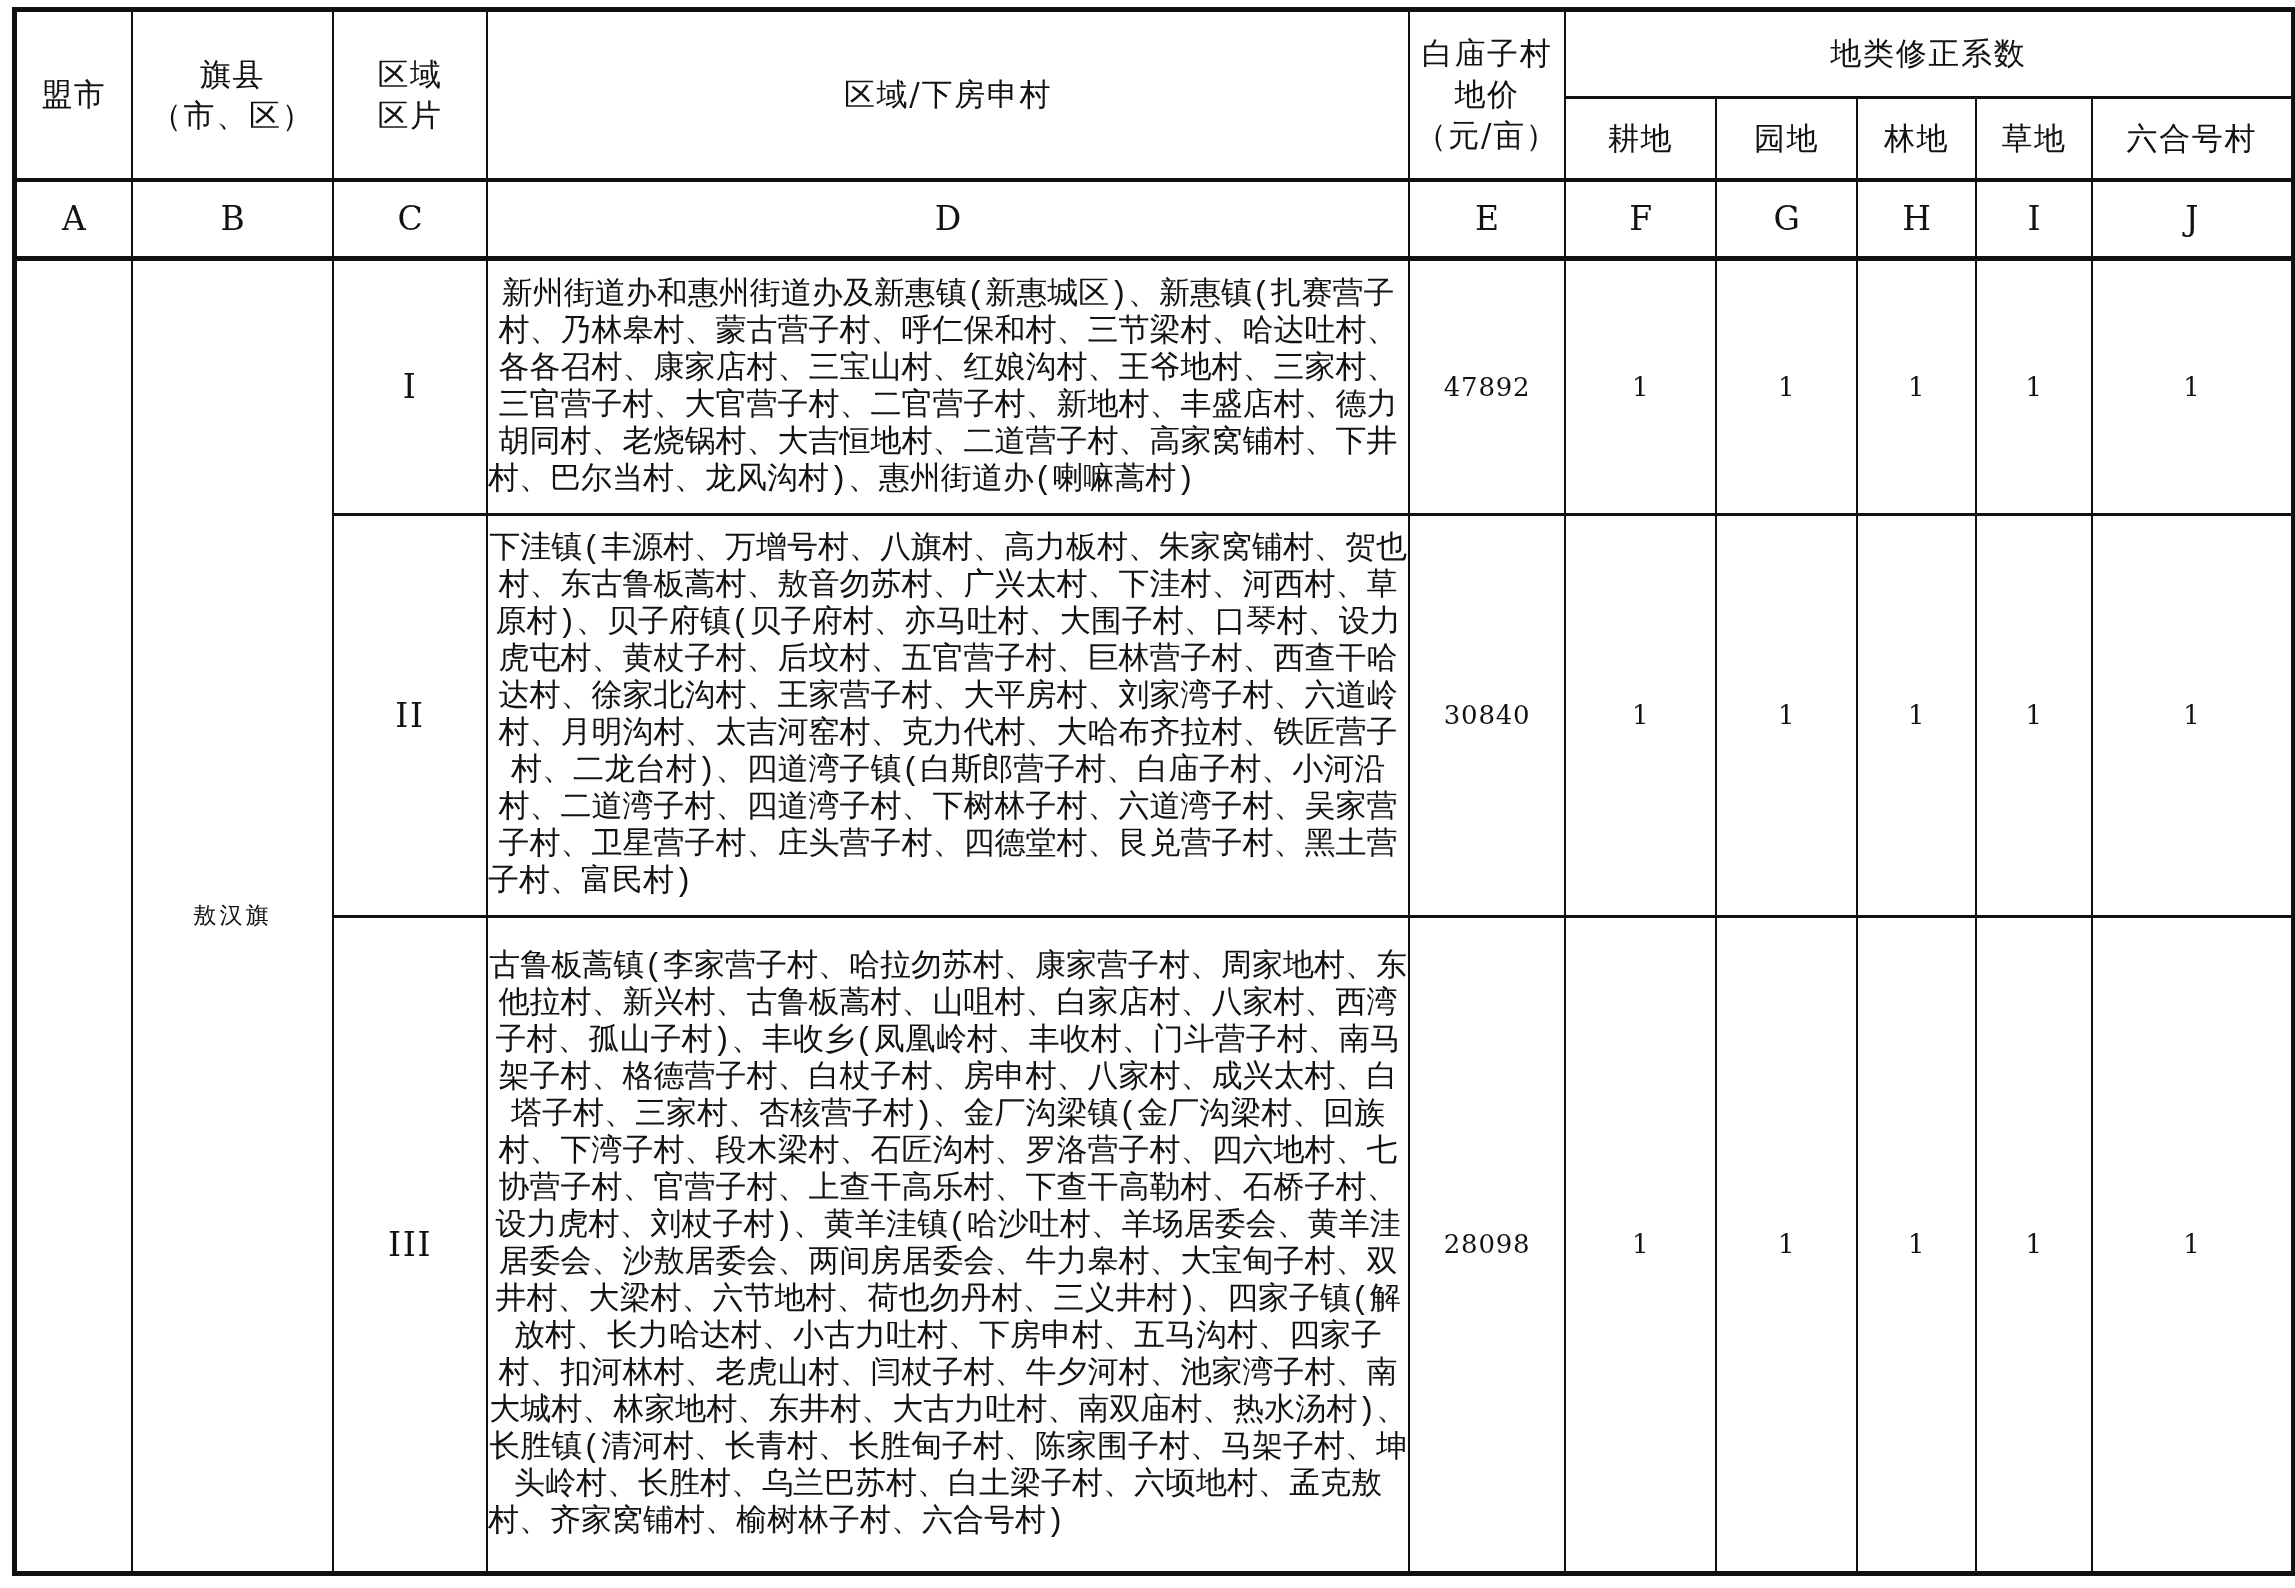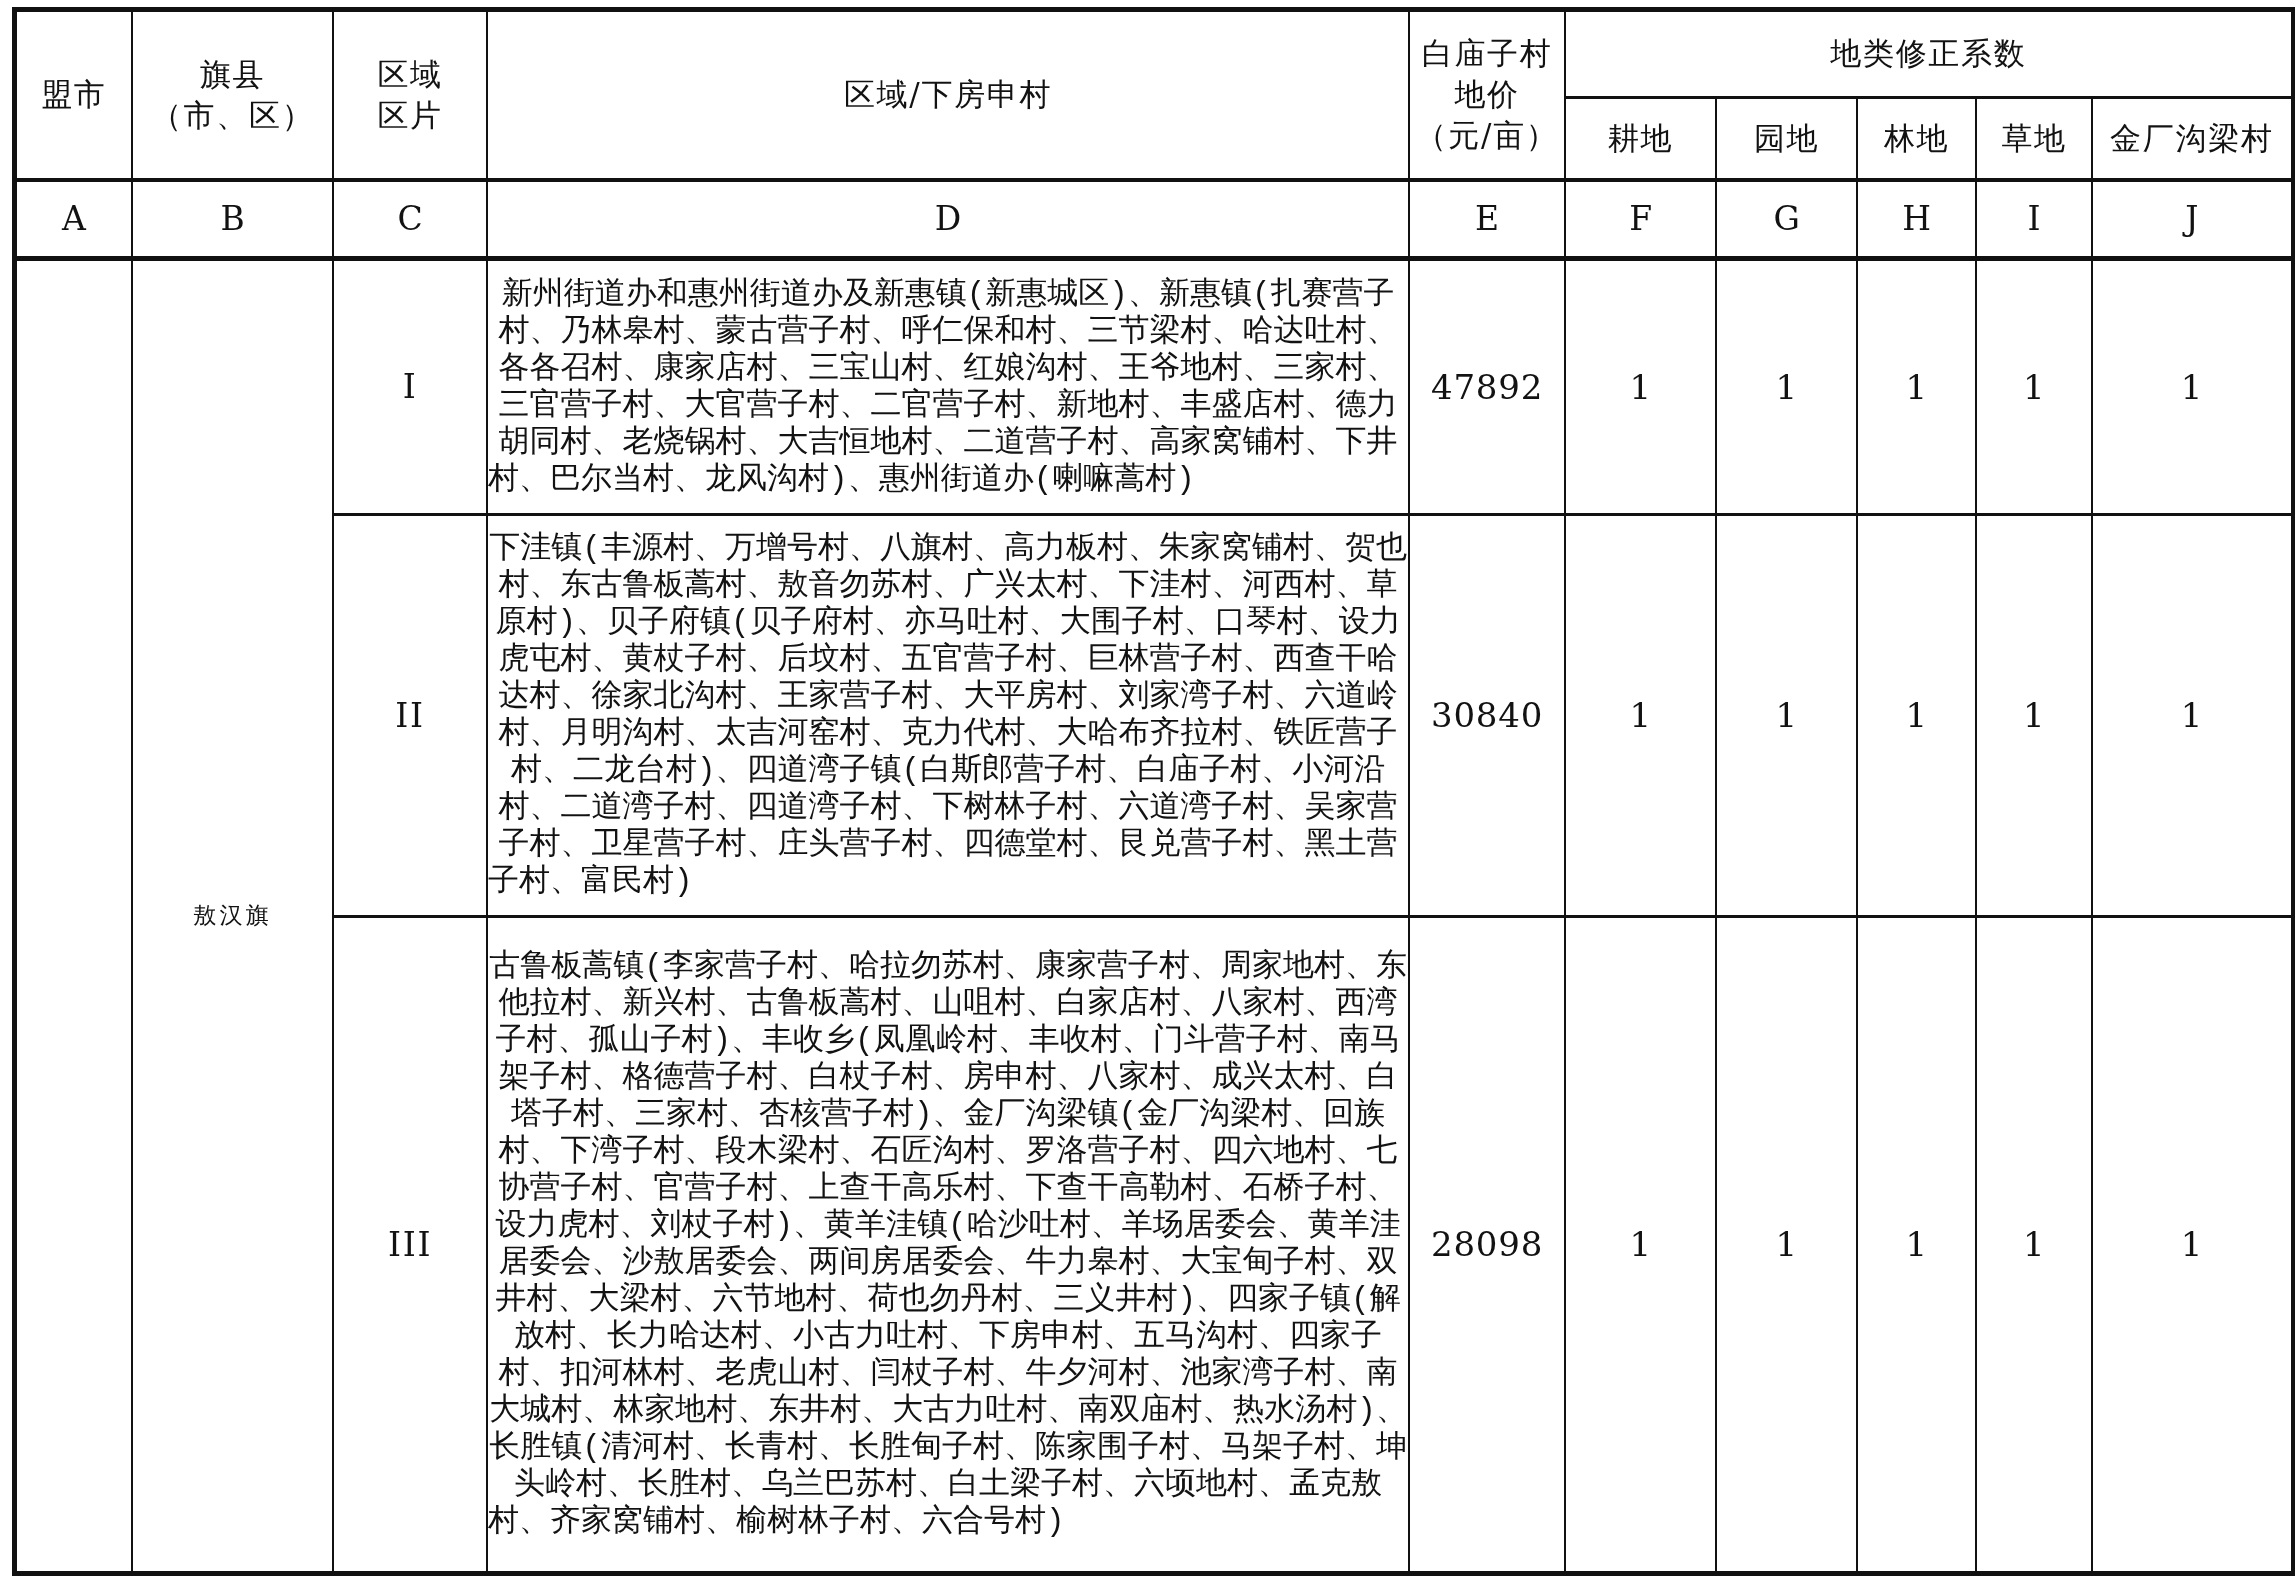--- a/index.html
+++ b/index.html
@@ -78,21 +78,21 @@
   .desc {
     font-size: 31px;
     line-height: 37px;
     text-align: justify;
     text-align-last: left;
     text-justify: inter-ideograph;
     padding: 3.3px 6.6px 3.3px 5px;
     font-family: Liberation Mono, monospace;
   }
   .num {
-    font-size: 34px;
+    font-size: 26px;
     letter-spacing: 0.8px;
   }
 </style>
 </head>
 <body>
 
 <div class="page">
   <table class="land-table">
     <colgroup>
       <col class="c-a">
@@ -117,21 +117,21 @@
         <th class="hdr" rowspan="2">白庙子村
 地价
 （元/亩）</th>
         <th class="hdr coef-group" colspan="5">地类修正系数</th>
       </tr>
       <tr class="r-head2">
         <th class="hdr">耕地</th>
         <th class="hdr">园地</th>
         <th class="hdr">林地</th>
         <th class="hdr">草地</th>
-        <th class="hdr">金厂沟梁村</th>
+        <th class="hdr">六合号村</th>
       </tr>
       <tr class="r-letters">
         <th class="letter">A</th>
         <th class="letter">B</th>
         <th class="letter">C</th>
         <th class="letter">D</th>
         <th class="letter">E</th>
         <th class="letter">F</th>
         <th class="letter">G</th>
         <th class="letter">H</th>

